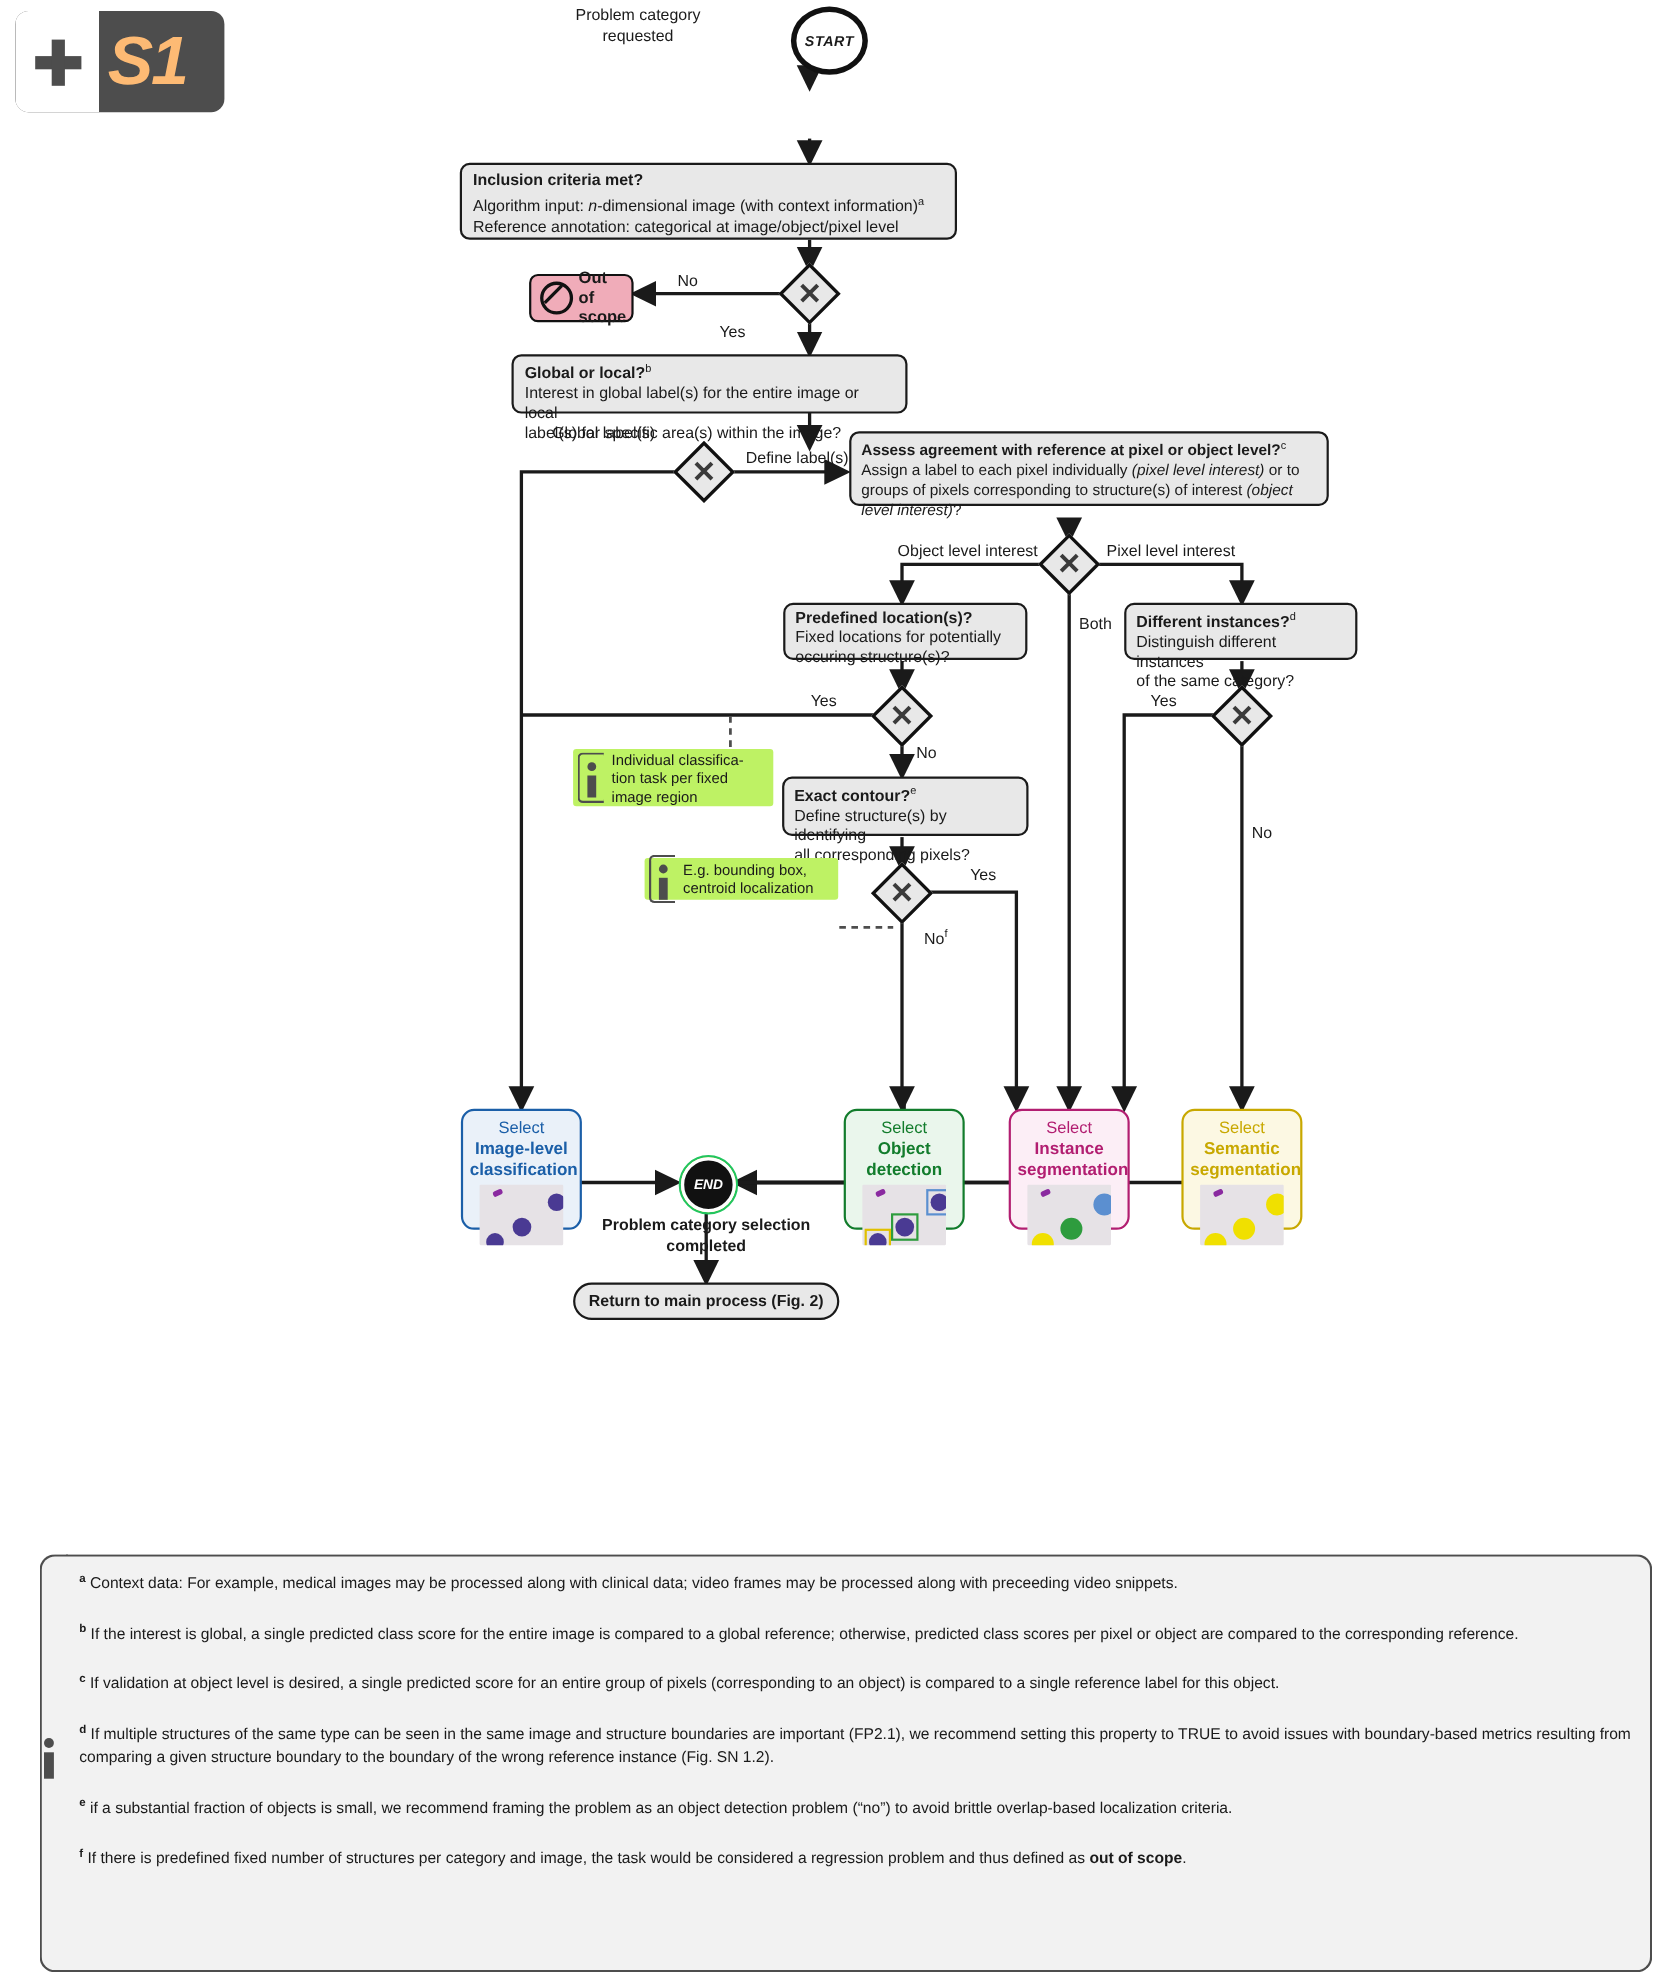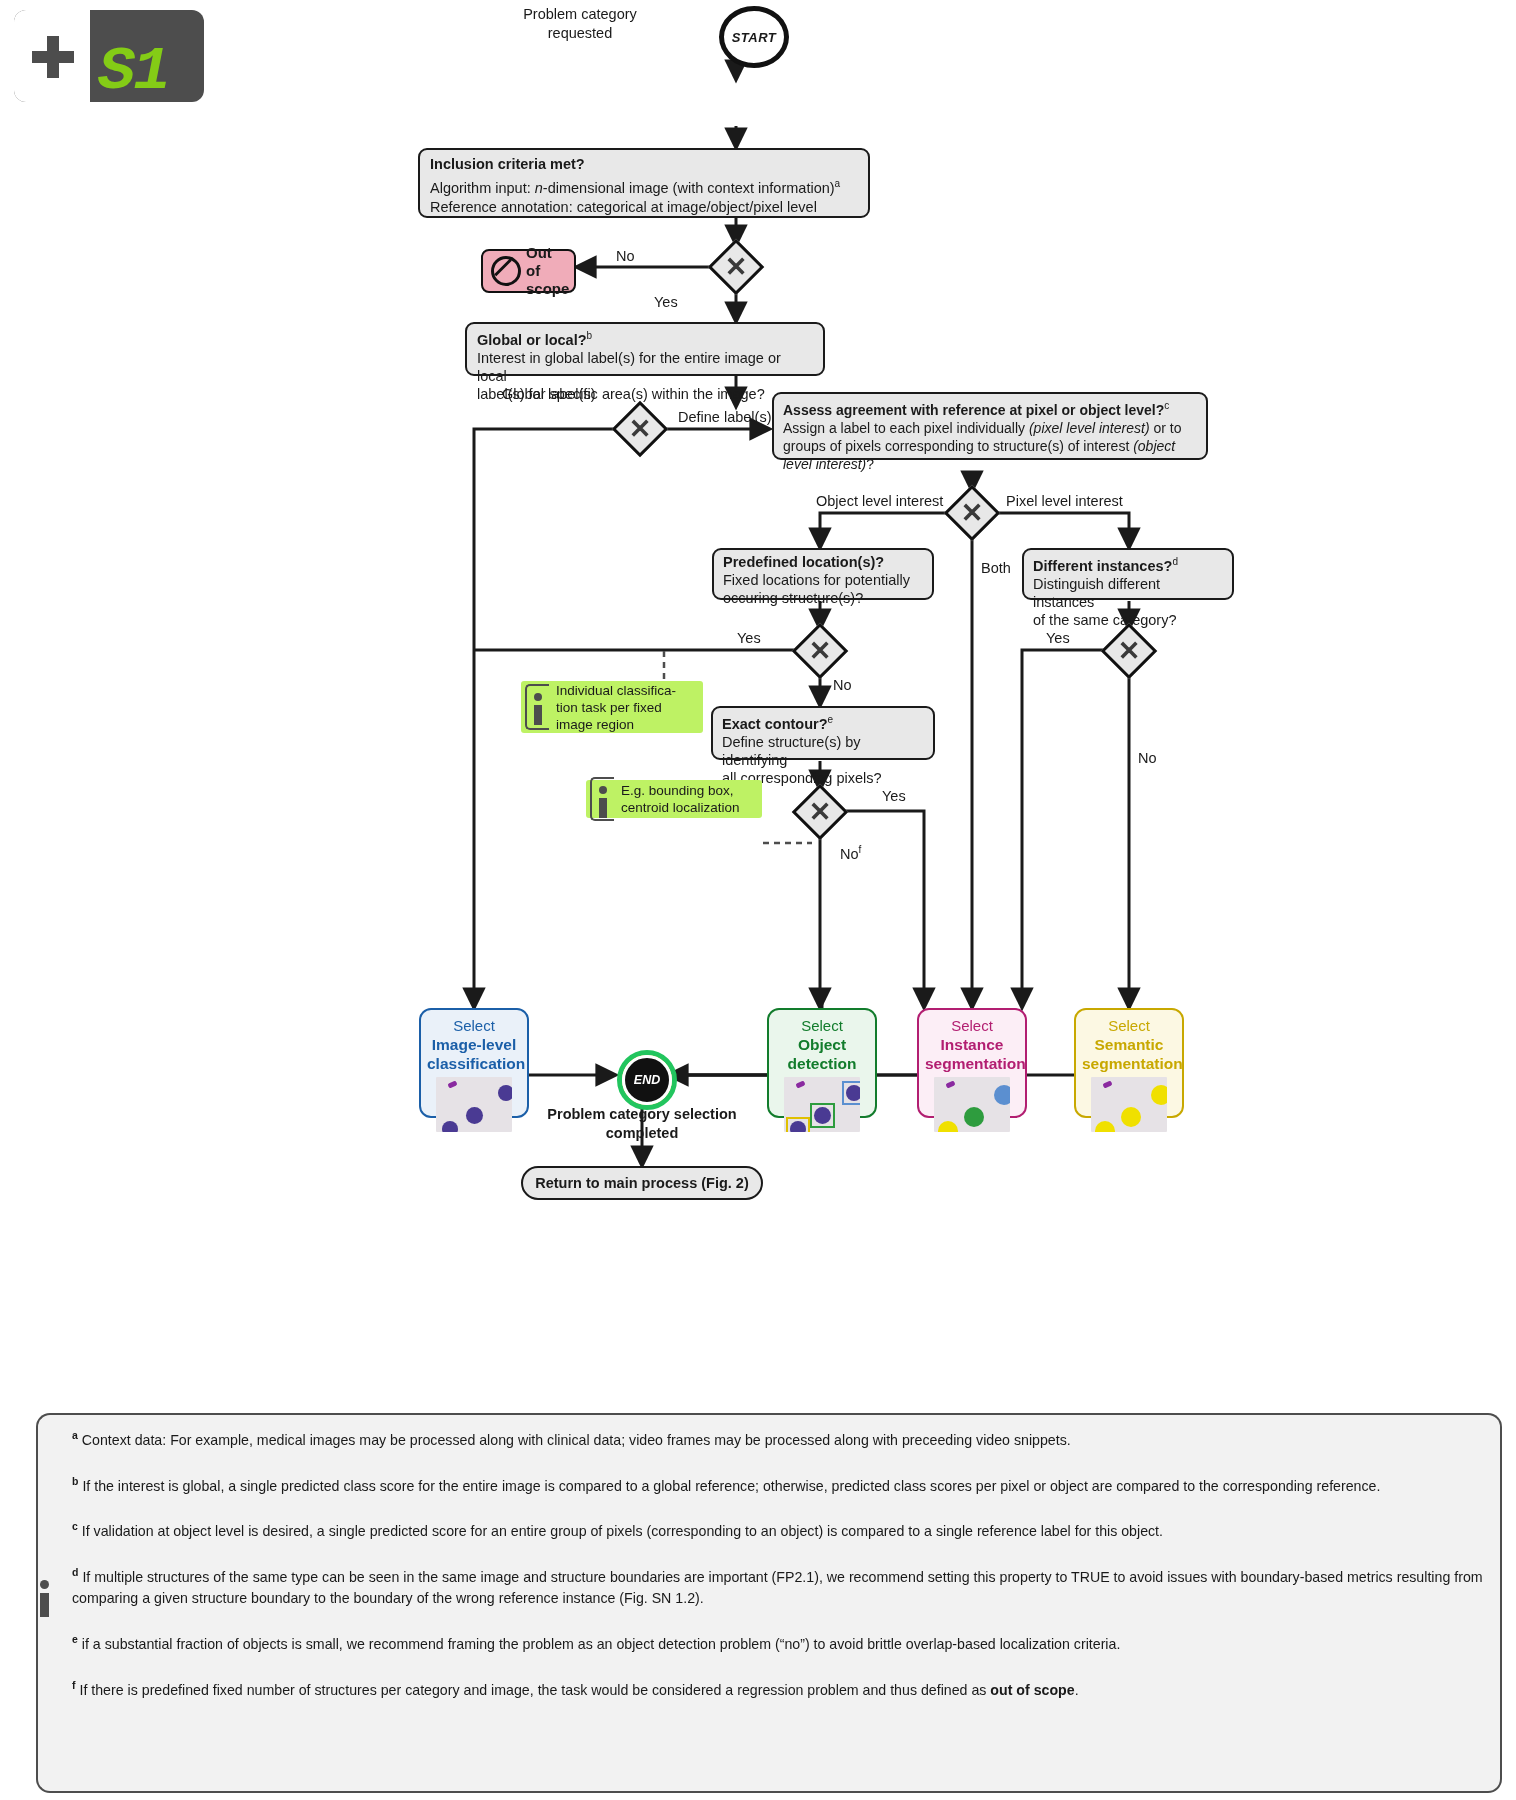--- a/index.html
+++ b/index.html
@@ -4,30 +4,30 @@
 <style>
   html,body{margin:0;padding:0;background:#ffffff;}
   body{font-family:"Liberation Sans", sans-serif;color:#1a1a1a;}
   #page{position:relative;width:1516px;height:1800px;overflow:hidden;background:#fff;}
 
   
   .badge{position:absolute;left:14px;top:10px;width:190px;height:92px;background:#4d4d4d;border-radius:12px;overflow:hidden;}
   .badge-white{position:absolute;left:0;top:0;width:76px;height:92px;background:#fff;}
   .badge-plus-h{position:absolute;left:18px;top:41px;width:42px;height:12px;background:#4d4d4d;}
   .badge-plus-v{position:absolute;left:33px;top:26px;width:12px;height:42px;background:#4d4d4d;}
-  .badge-s1{position:absolute;left:84px;top:28px;font-size:62px;font-weight:bold;font-style:italic;color:#84cc16;letter-spacing:-2px;line-height:68px;font-family:Liberation Mono, monospace;}
+  .badge-s1{position:absolute;left:84px;top:12px;font-size:62px;font-weight:bold;font-style:italic;color:#fdba74;letter-spacing:-2px;line-height:68px;font-family:Liberation Sans, sans-serif;}
 
   
   .node{position:absolute;box-sizing:border-box;background:#e8e8e8;border:2.5px solid #1a1a1a;border-radius:9px;}
   .node-inner{padding:6px 9px;font-size:14.5px;line-height:19px;}
   .center{text-align:center;}
 
   .start-node{position:absolute;width:60px;height:52px;border:5px solid #111;border-radius:50%;background:#fff;
     display:flex;align-items:center;justify-content:center;font-style:italic;font-weight:bold;font-size:13px;letter-spacing:.5px;}
-  .end-node{position:absolute;width:50px;height:50px;border-radius:50%;background:#eab308;border:5px solid #22c55e;
+  .end-node{position:absolute;width:50px;height:50px;border-radius:50%;background:#eab308;border:2px solid #22c55e;
     display:flex;align-items:center;justify-content:center;color:#fff;font-style:italic;font-weight:bold;font-size:13px;
     box-shadow:0 0 0 3px #fff inset;}
   .end-inner{width:44px;height:44px;border-radius:50%;background:#111;border:3px solid #fff;display:flex;align-items:center;justify-content:center;color:#fff;font-style:italic;font-weight:bold;font-size:12.5px;}
 
   
   .dec{position:absolute;width:46px;height:46px;}
   .dec .dmd{position:absolute;left:3px;top:3px;width:34px;height:34px;background:#e8e8e8;border:3.5px solid #111;transform:rotate(45deg);}
   .dec .xg{position:absolute;left:0;top:0;width:46px;height:46px;display:flex;align-items:center;justify-content:center;
     font-size:27px;font-weight:bold;color:#3a3a3a;line-height:1;}
 

